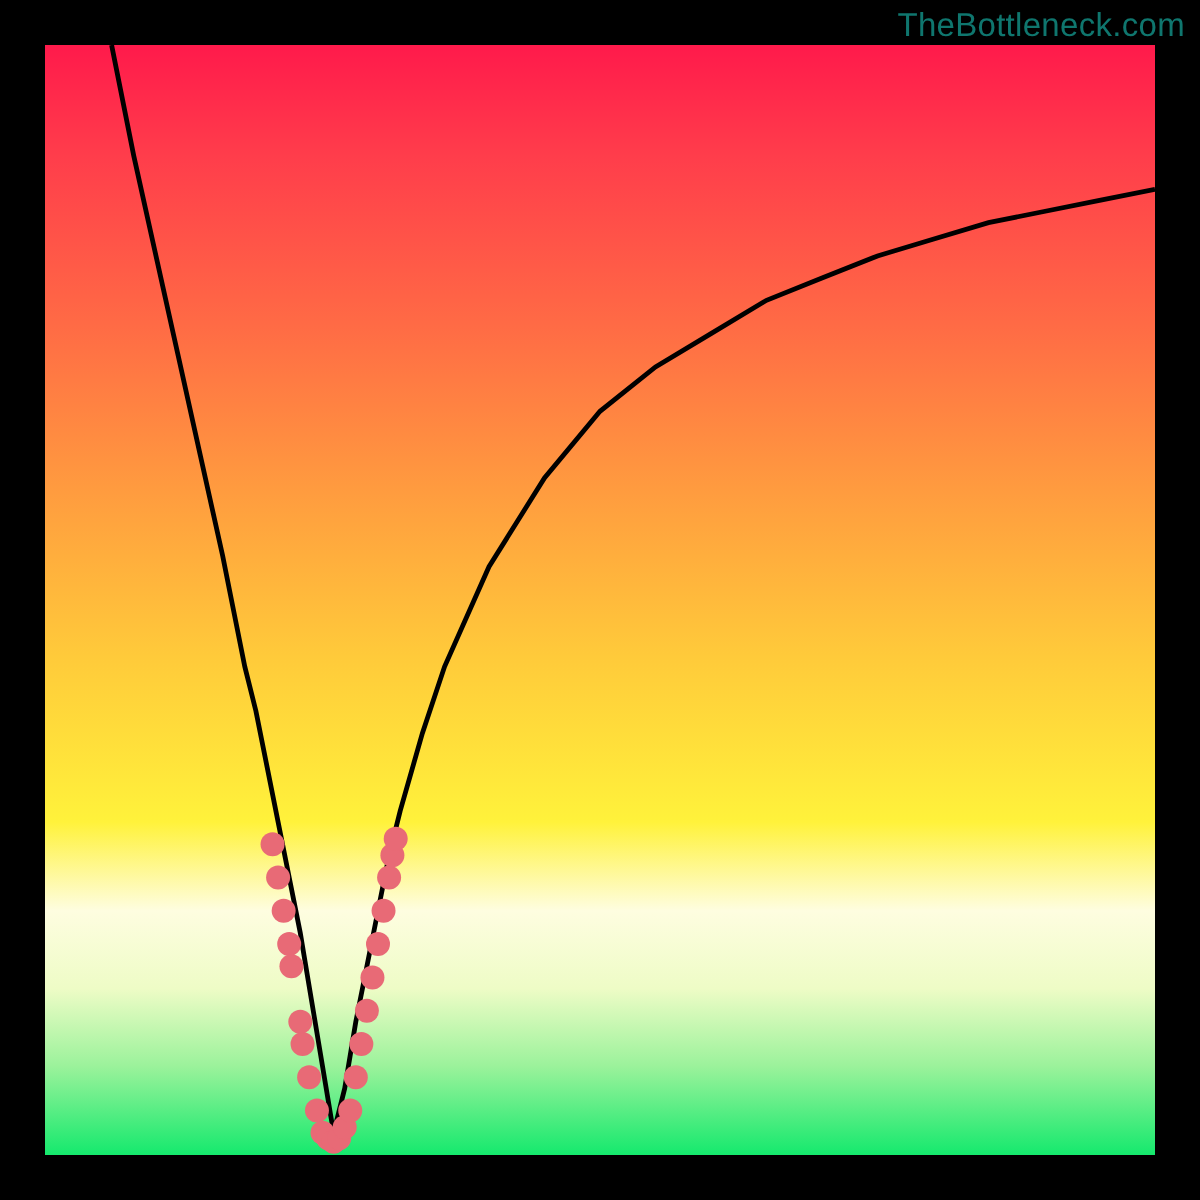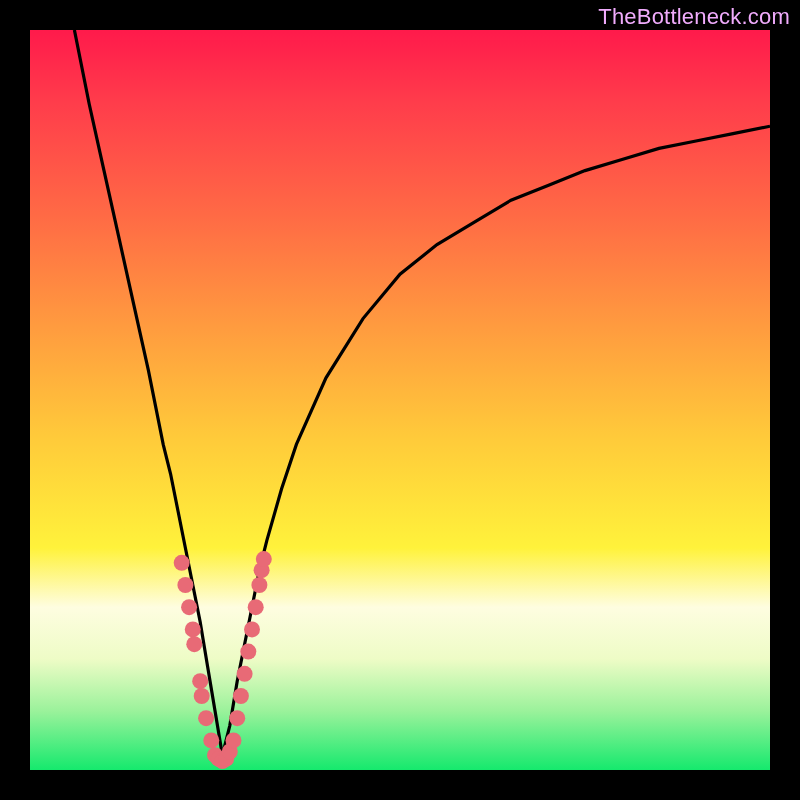--- a/index.html
+++ b/index.html
@@ -37,21 +37,21 @@
       #eefcc6 85%,
       #9bf29b 92%,
       #15e96d 100%
     );
     overflow: hidden;
   }
   .watermark {
     position: absolute;
     top: 4px;
     right: 10px;
-    color: #f0abfc;
+    color: #0f766e;
     font-size: 22px;
     font-weight: 500;
     letter-spacing: 0.2px;
   }
   svg {
     position: absolute;
     top: 0;
     left: 0;
   }
 </style>

